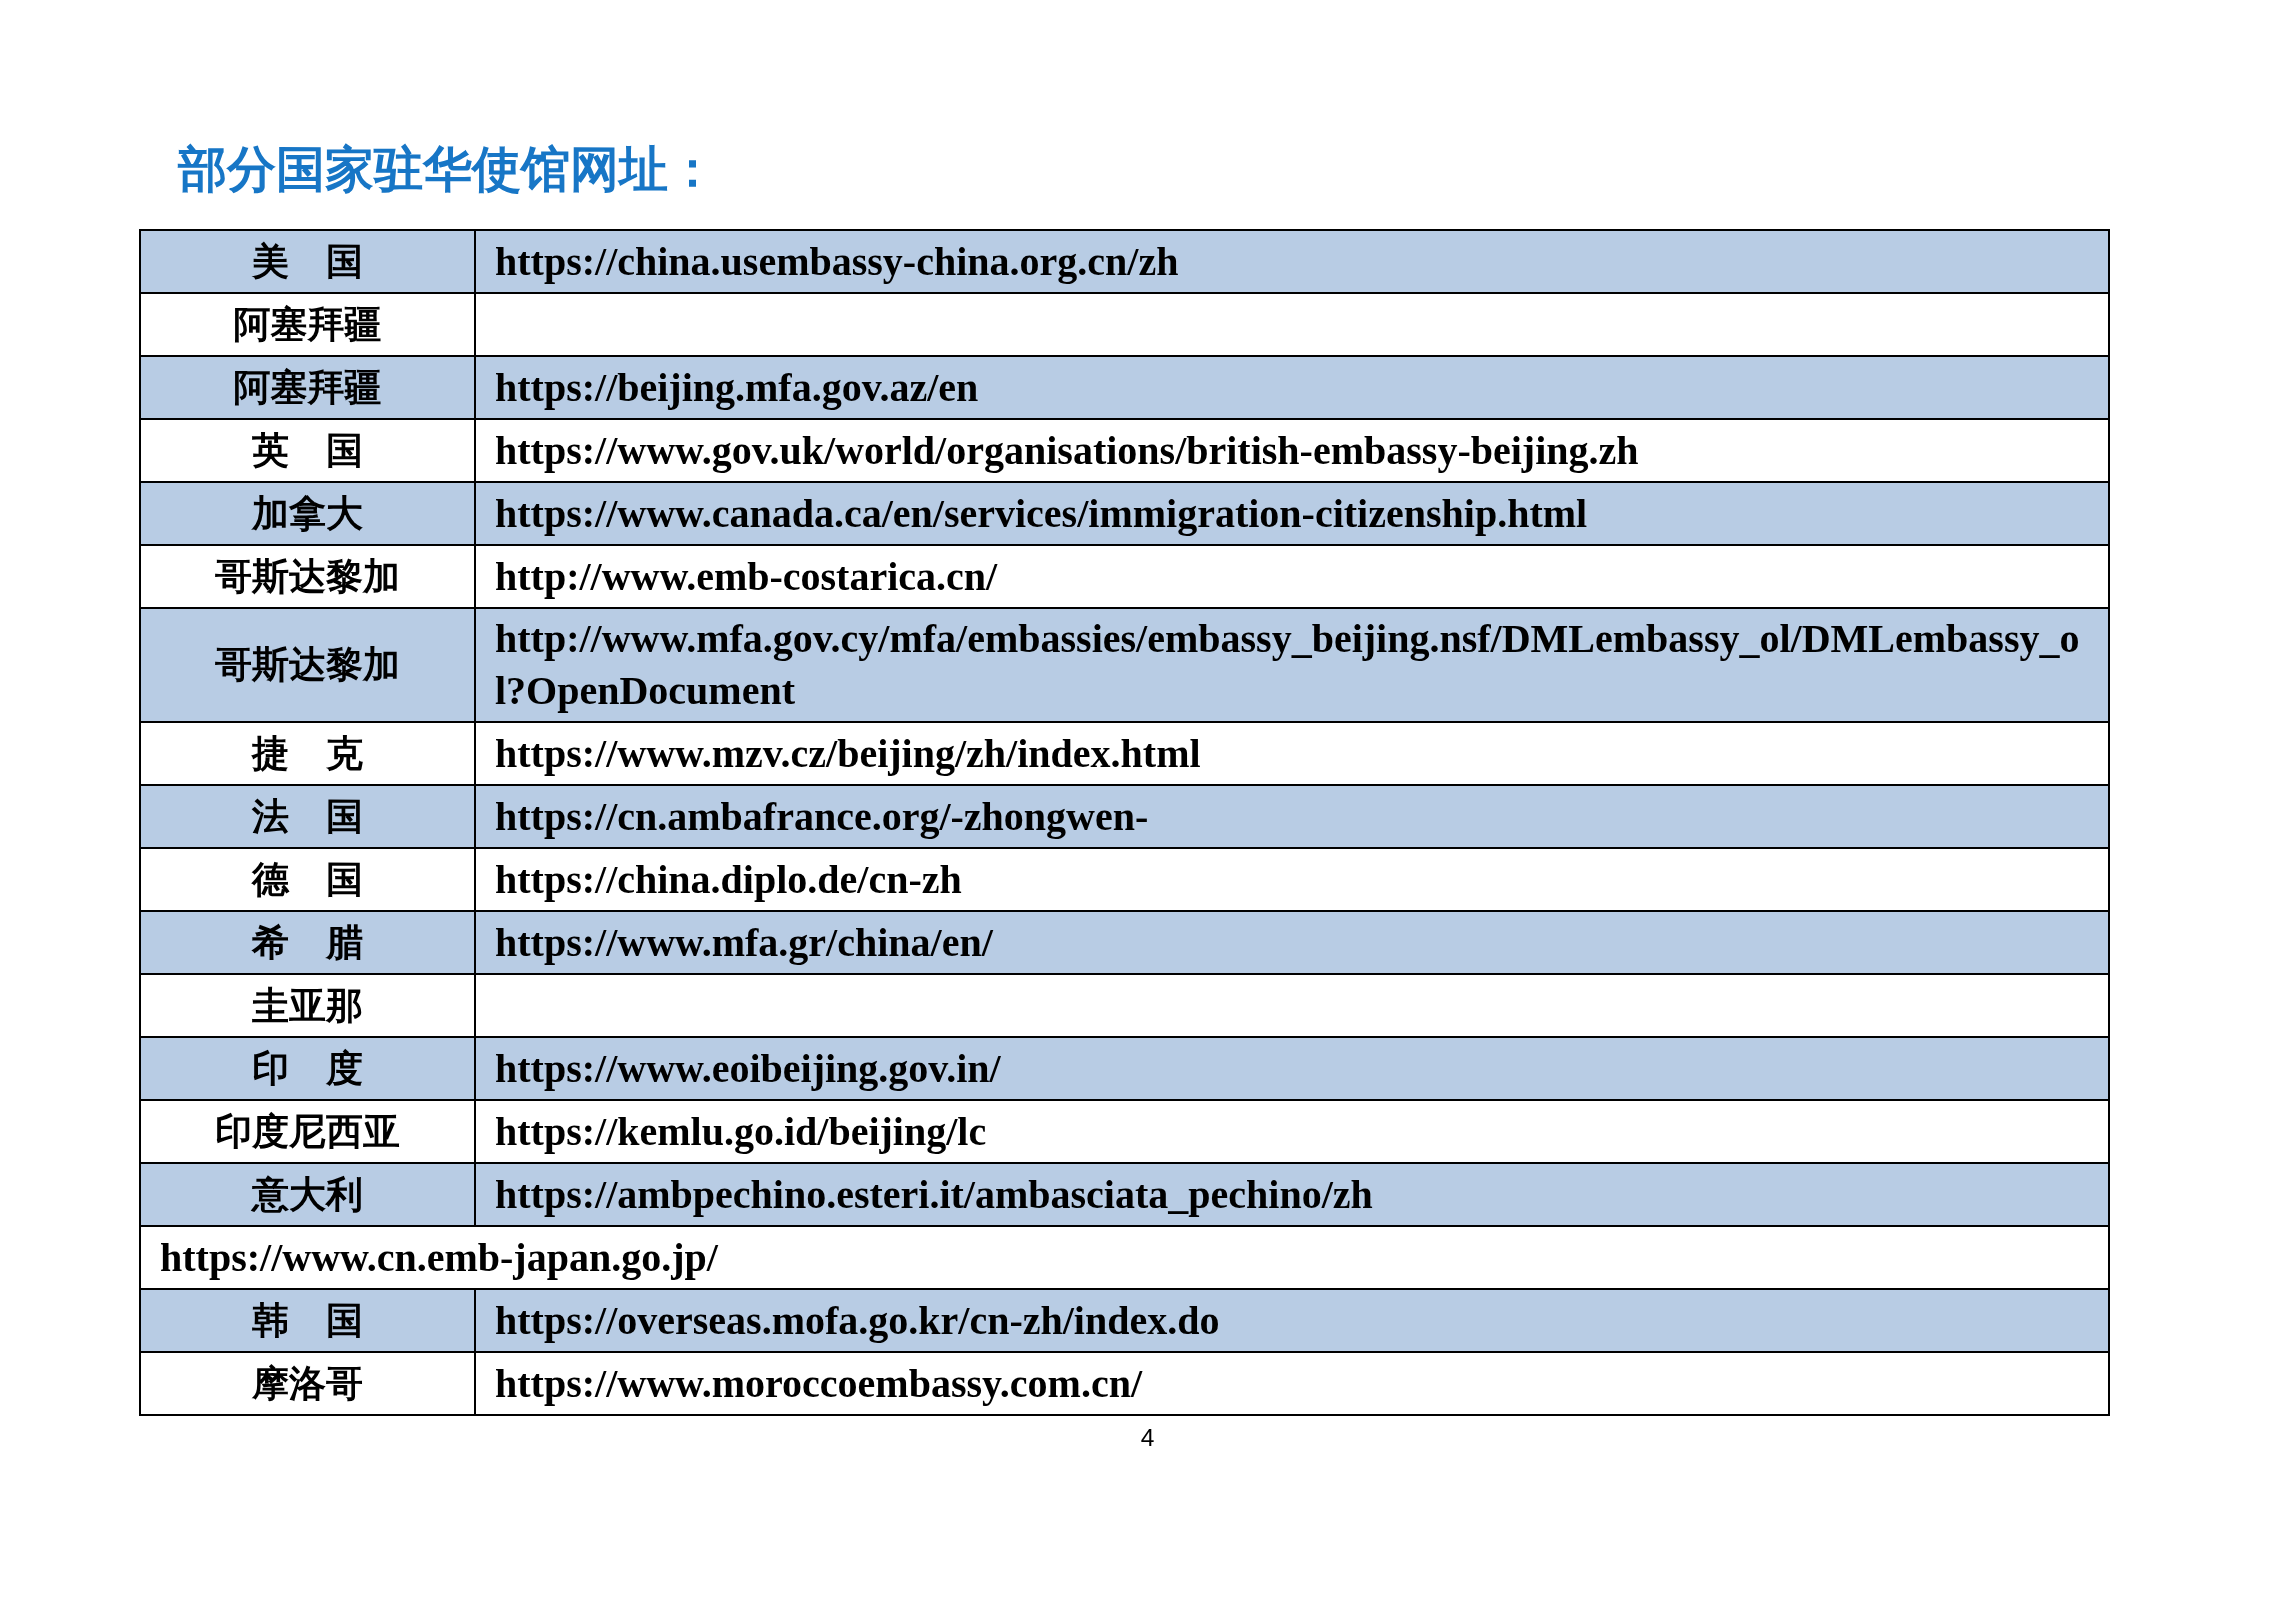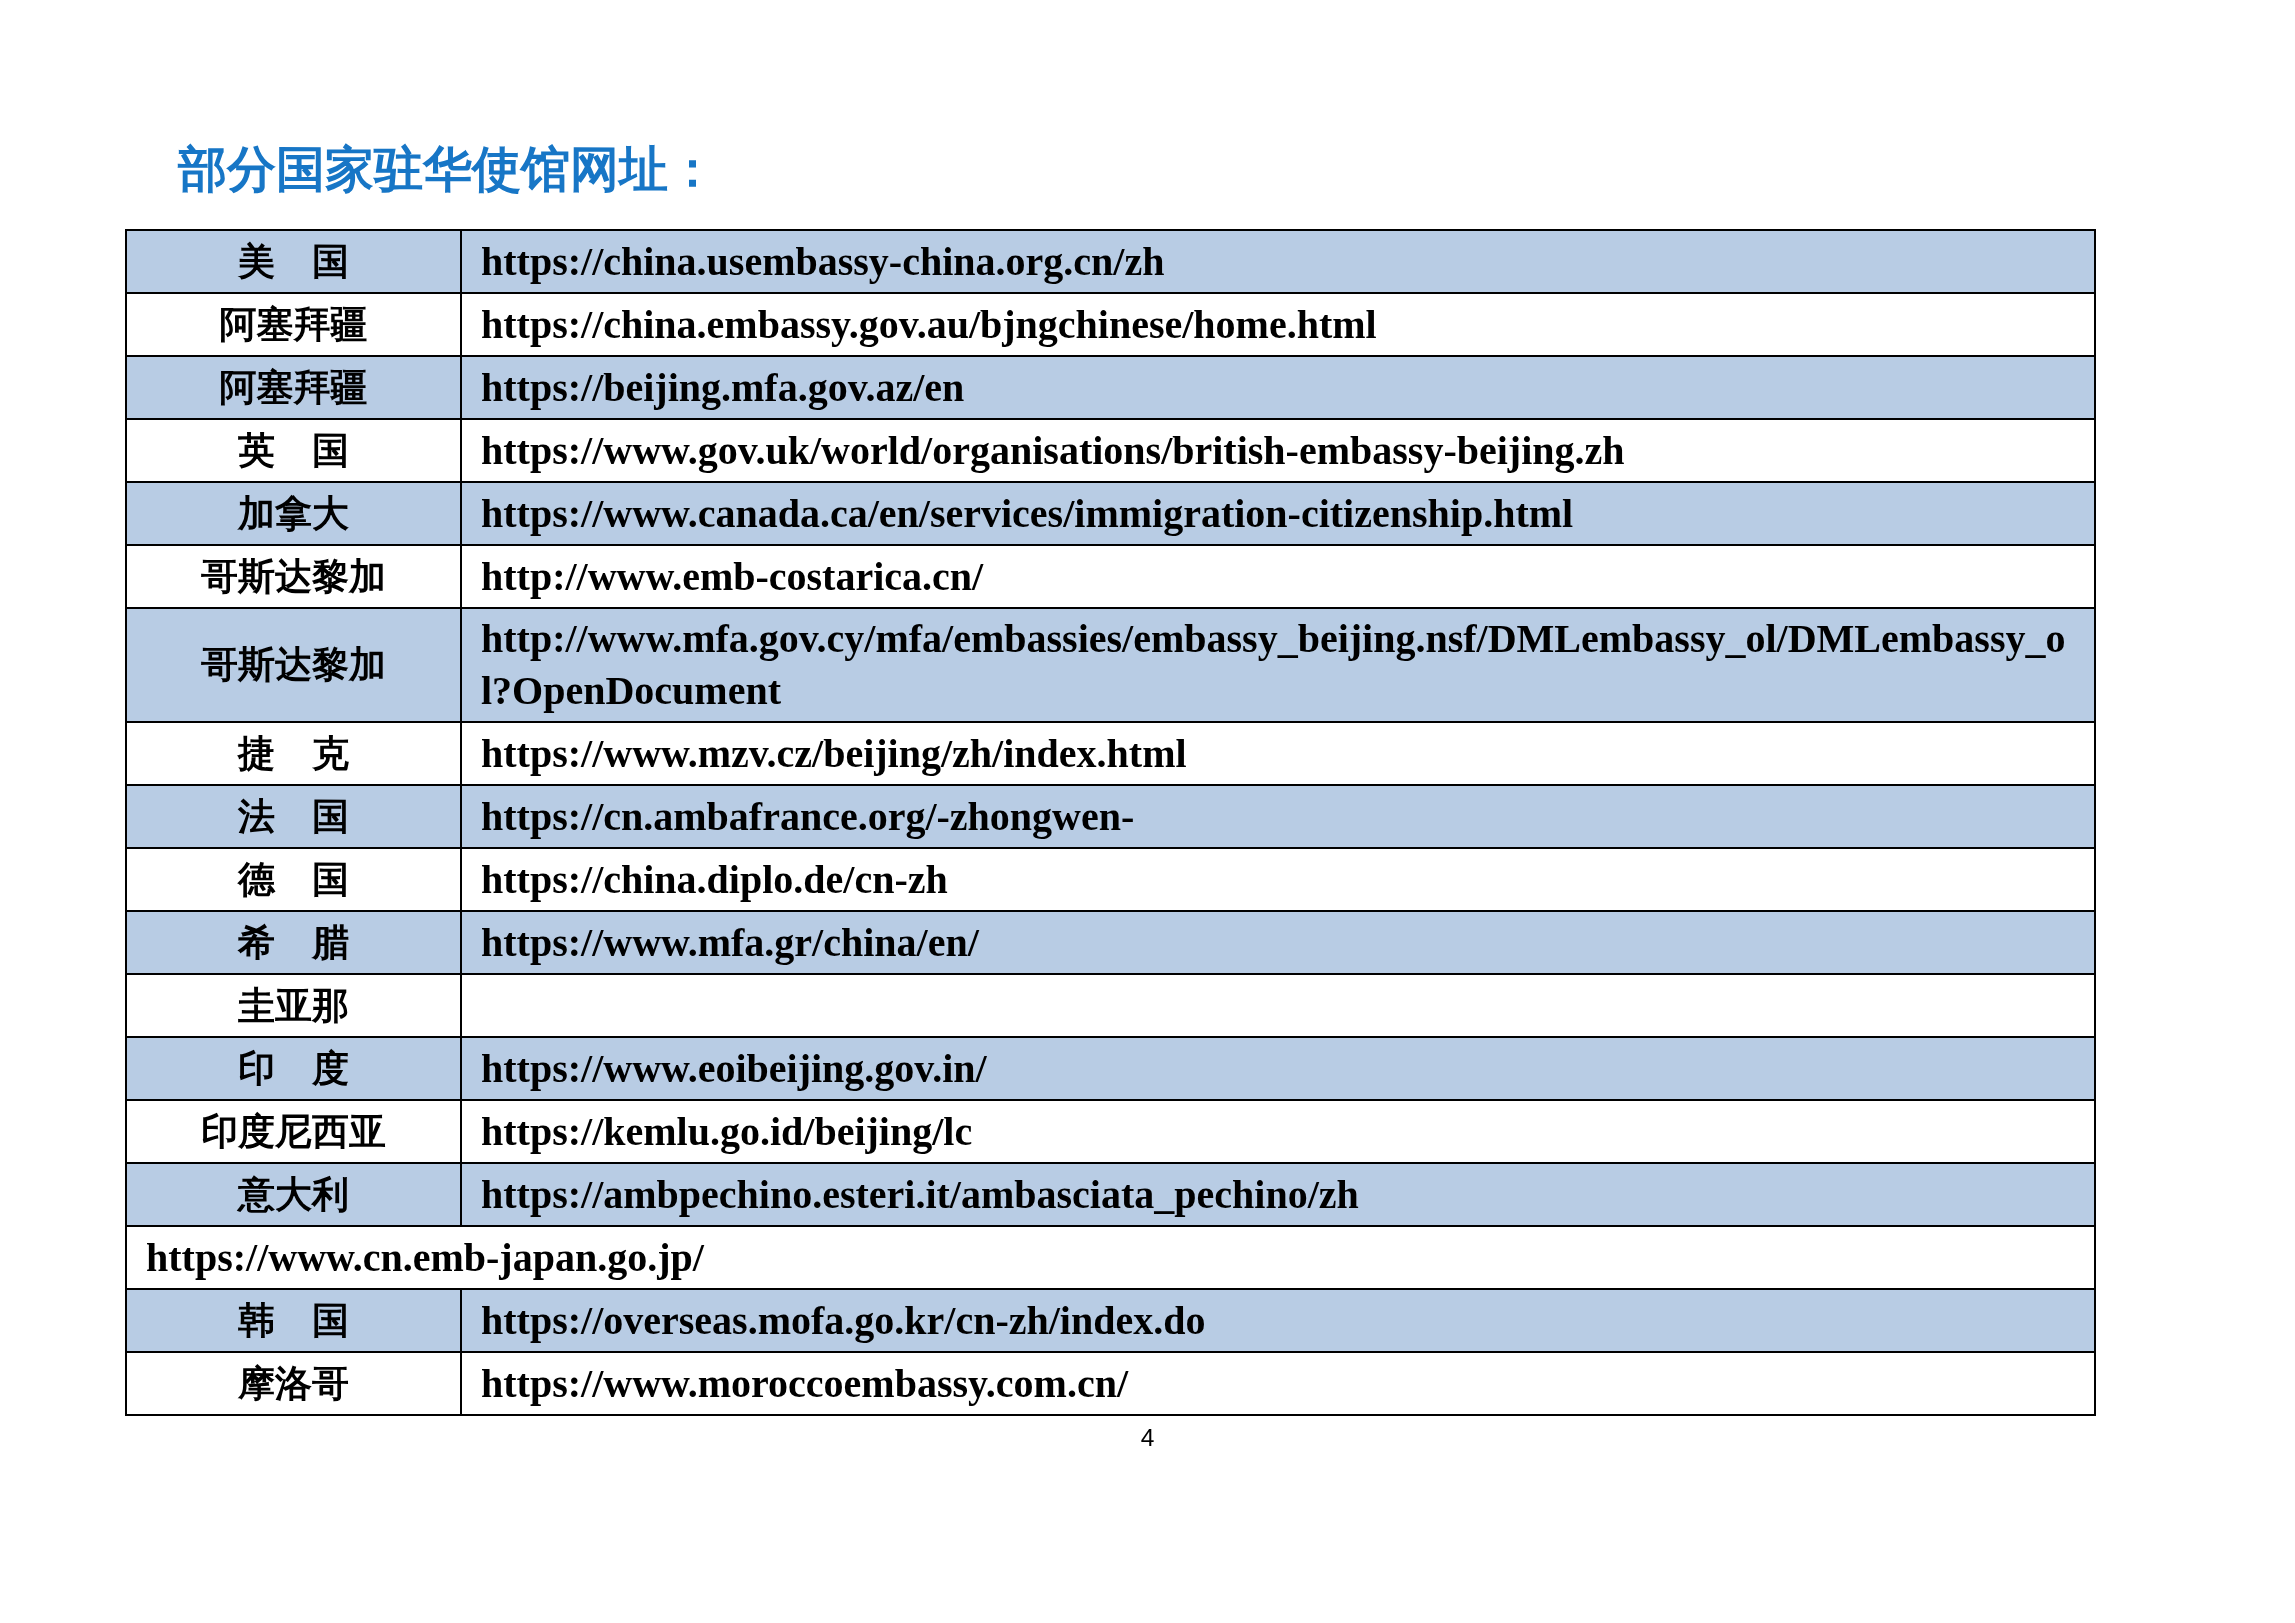--- a/index.html
+++ b/index.html
@@ -22,21 +22,21 @@
     font-size:49px;
     line-height:1.15;
     font-weight:700;
     color:var(--title-color);
     letter-spacing:0px;
     font-family:"Liberation Serif","DejaVu Serif",serif;
     margin-left:38px;
   }
   .embassy-table{
     position:absolute;
-    left:125px;top:229px;
+    left:139px;top:229px;
     width:1971px;
     border-top:2.7px solid var(--border-color);
     border-left:2px solid var(--border-color);
     border-right:2px solid var(--border-color);
     background:#fff;
   }
   .trow{
     display:flex;
     min-height:63px;
     border-bottom:2.7px solid var(--border-color);
@@ -80,21 +80,20 @@
 
 <h1 class="doc-title">部分国家驻华使馆网址：</h1>
 
 <div class="embassy-table">
     <div class="trow shaded">
       <div class="cell country">美　国</div>
       <div class="cell url">https://china.usembassy-china.org.cn/zh</div>
     </div>
     <div class="trow">
       <div class="cell country">阿塞拜疆</div>
-      <div class="cell url">https://china.embassy.gov.au/bjngchinese/home.html</div>
     </div>
     <div class="trow shaded">
       <div class="cell country">阿塞拜疆</div>
       <div class="cell url">https://beijing.mfa.gov.az/en</div>
     </div>
     <div class="trow">
       <div class="cell country">英　国</div>
       <div class="cell url">https://www.gov.uk/world/organisations/british-embassy-beijing.zh</div>
     </div>
     <div class="trow shaded">

